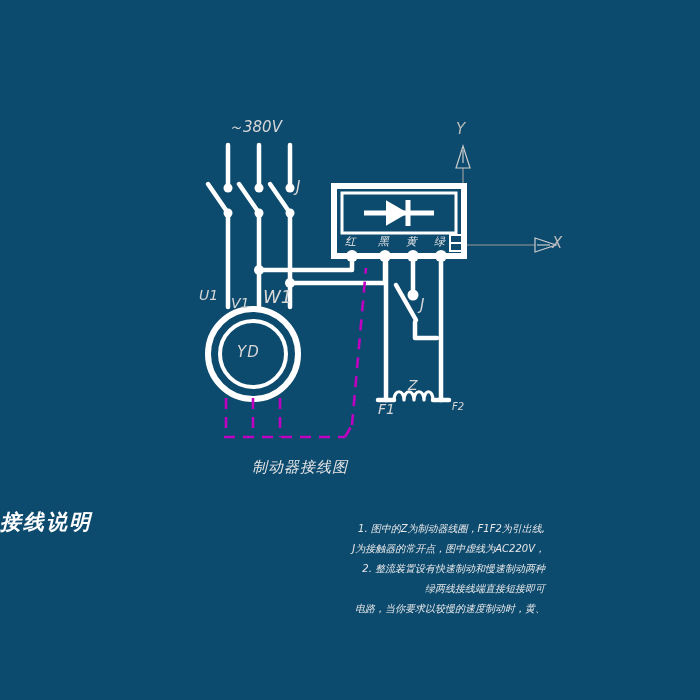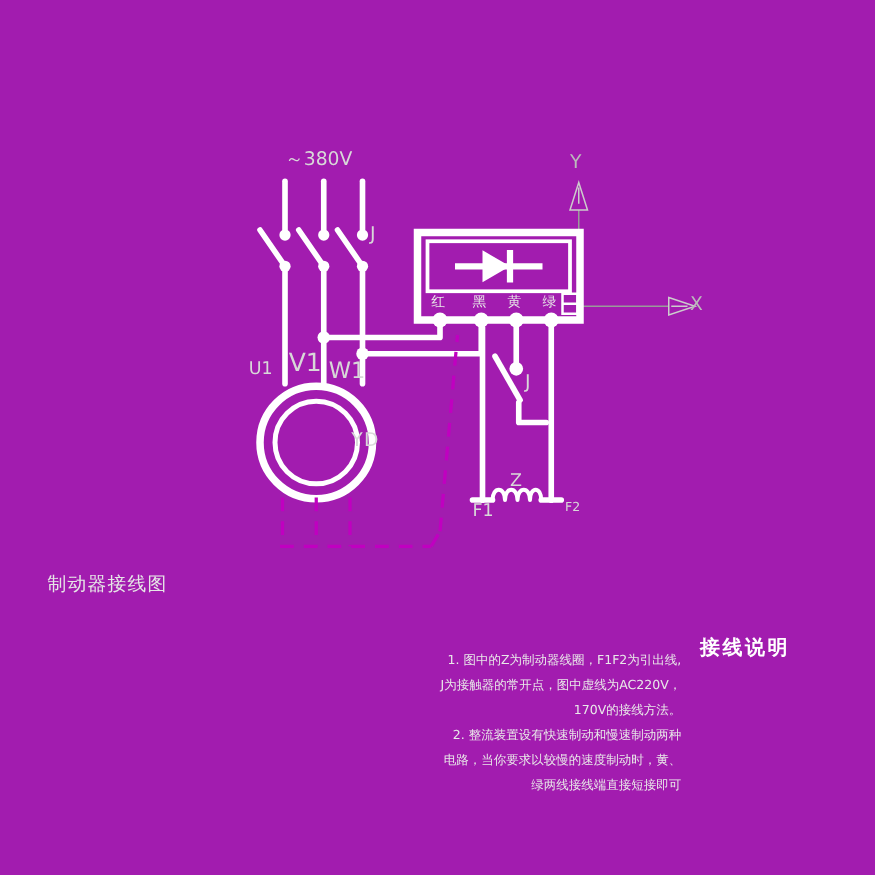--- a/index.html
+++ b/index.html
@@ -11,21 +11,22 @@
     width: 700px;
     height: 700px;
     overflow: hidden;
     font-family: "DejaVu Sans", sans-serif;
     color: #ffffff;
   }
   #root {
     position: relative;
     width: 700px;
     height: 700px;
-    background: #a21caf;
+    background: #0c4a6e;
+    font-style: italic;
   }
   #diagram {
     position: absolute;
     left: 0;
     top: 0;
     width: 700px;
     height: 700px;
   }
   .txtlayer {
     position: absolute;
@@ -43,34 +44,33 @@
     line-height: 1;
   }
   .lbl.cn {
     color: #e8e8e8;
   }
   .caption {
     position: absolute;
     left: 0;
     top: 458px;
     width: 600px;
-    text-align: left;
+    text-align: center;
     font-size: 15px;
     color: #e6e6e6;
     font-family: "DejaVu Sans", sans-serif;
     letter-spacing: 1px;
-    margin-left: 38px;
   }
   .notes-title {
     position: absolute;
     left: 0;
     top: 508px;
     width: 632px;
-    text-align: right;
-    font-size: 16px;
+    text-align: left;
+    font-size: 21px;
     font-weight: bold;
     color: #ffffff;
     font-family: "DejaVu Serif", serif;
     letter-spacing: 2px;
   }
   .notes {
     position: absolute;
     left: 205px;
     top: 519px;
     width: 340px;
@@ -213,24 +213,24 @@
 
   </svg>
 
   <div class="txtlayer">
 
     <span class="lbl" style="left:228px; top:120px; font-size:15px;">～380V</span>
 
     <span class="lbl" style="left:296px; top:180px; font-size:15px;">J</span>
 
     <span class="lbl" style="left:199px; top:288px; font-size:14px;text-align:right;">U1</span>
-    <span class="lbl" style="left:231px; top:280px; font-size:20px;">V1</span>
+    <span class="lbl" style="left:231px; top:296px; font-size:14px;">V1</span>
     <span class="lbl" style="left:263px; top:288px; font-size:18px;">W1</span>
 
-    <span class="lbl" style="left:237px; top:345px; font-size:15px; letter-spacing:1px;margin-left:44px;">YD</span>
+    <span class="lbl" style="left:237px; top:345px; font-size:15px; letter-spacing:1px;">YD</span>
 
     <span class="lbl cn" style="left:345px; top:236px; font-size:11px;">红</span>
     <span class="lbl cn" style="left:378px; top:236px; font-size:11px;">黑</span>
     <span class="lbl cn" style="left:406px; top:236px; font-size:11px;">黄</span>
     <span class="lbl cn" style="left:434px; top:236px; font-size:11px;">绿</span>
 
     <span class="lbl" style="left:420px; top:298px; font-size:15px;">J</span>
 
     <span class="lbl" style="left:408px; top:378px; font-size:14px;">Z</span>
 
@@ -242,19 +242,18 @@
 
   </div>
 
   <div class="caption">制动器接线图</div>
 
   <div class="notes-title">接线说明</div>
 
   <div class="notes">
     <p>1. 图中的Z为制动器线圈，F1F2为引出线,</p>
     <p class="ind">J为接触器的常开点，图中虚线为AC220V，</p>
-    <p>170V的接线方法。</p>
     <p>2. 整流装置设有快速制动和慢速制动两种</p>
+    <p>绿两线接线端直接短接即可</p>
     <p>电路，当你要求以较慢的速度制动时，黄、</p>
-    <p>绿两线接线端直接短接即可</p>
   </div>
 
 </div>
 
 </body></html>

